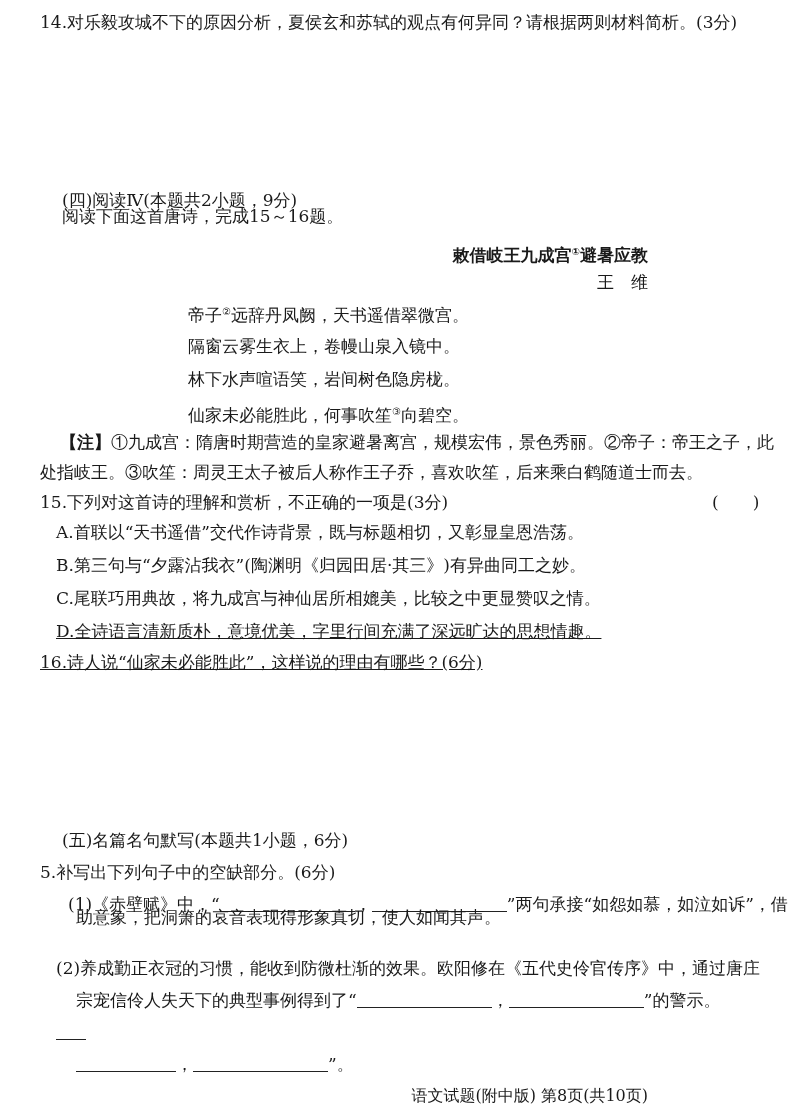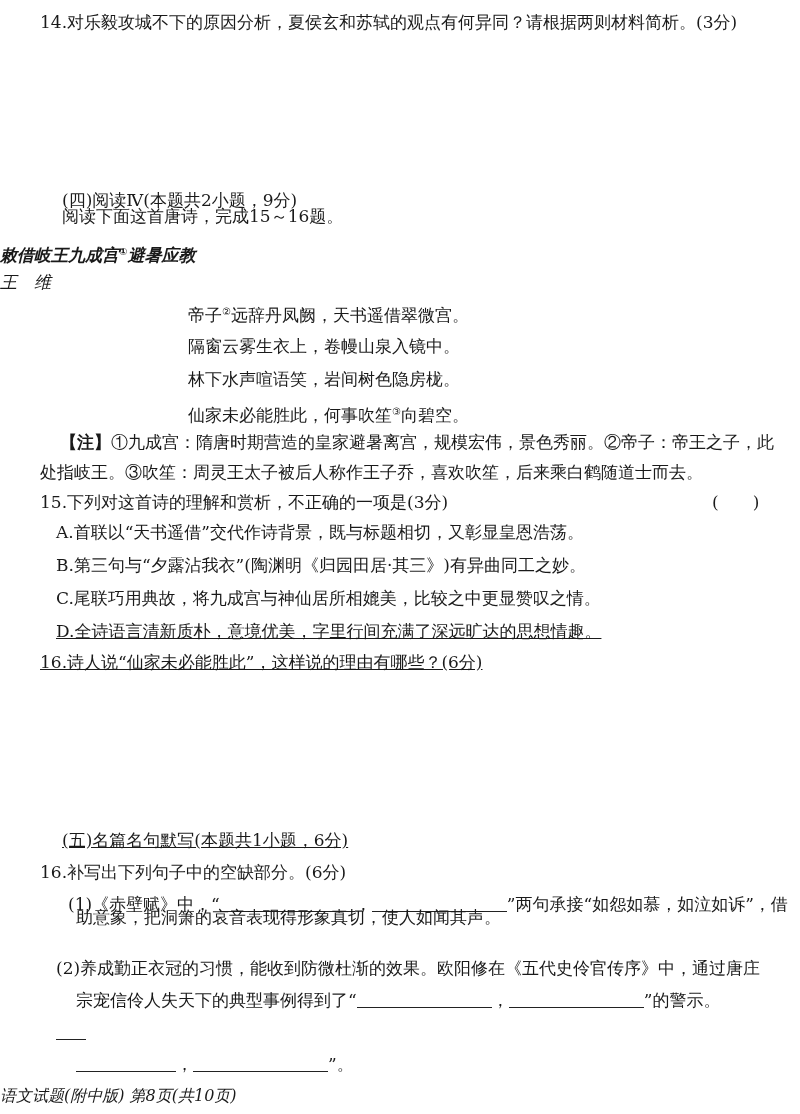--- a/index.html
+++ b/index.html
@@ -3,21 +3,21 @@
 <meta charset="utf-8">
 <style>
   html, body { margin: 0; padding: 0; background: #ffffff; }
   body {
     width: 800px; height: 1114px; position: relative; overflow: hidden;
     font-family: "DejaVu Serif", "Liberation Serif", serif;
     color: #1a1a1a; font-size: 17px;
   }
   .line { position: absolute; white-space: nowrap; line-height: 24px; }
   .bold { font-weight: bold; font-family: "DejaVu Sans", "Liberation Sans", sans-serif; }
-  .center { left: 0; width: 648px; text-align: left; font-style: italic; }
+  .center { left: 0; width: 648px; text-align: right; }
   sup { font-size: 10px; vertical-align: 6px; }
   .blank { display: inline-block; border-bottom: 1px solid #222; height: 16px; vertical-align: -2px; }
   .w135 { width: 135px; }
   .w30 { width: 30px; }
   .w100 { width: 100px; }
 </style>
 </head>
 <body>
 
 <div class="line" style="left:40px; top:10px;">14.对乐毅攻城不下的原因分析，夏侯玄和苏轼的观点有何异同？请根据两则材料简析。(3分)</div>
@@ -47,22 +47,22 @@
 <div class="line" style="left:40px; top:490px;">15.下列对这首诗的理解和赏析，不正确的一项是(3分)</div>
 <div class="line" style="left:712px; top:490px;">(　　)</div>
 
 <div class="line" style="left:56px; top:520px;">A.首联以“天书遥借”交代作诗背景，既与标题相切，又彰显皇恩浩荡。</div>
 <div class="line" style="left:56px; top:553px;">B.第三句与“夕露沾我衣”(陶渊明《归园田居·其三》)有异曲同工之妙。</div>
 <div class="line" style="left:56px; top:586px;">C.尾联巧用典故，将九成宫与神仙居所相媲美，比较之中更显赞叹之情。</div>
 <div class="line" style="left:56px; top:619px;text-decoration:underline;">D.全诗语言清新质朴，意境优美，字里行间充满了深远旷达的思想情趣。</div>
 
 <div class="line" style="left:40px; top:650px;text-decoration:underline;">16.诗人说“仙家未必能胜此”，这样说的理由有哪些？(6分)</div>
 
-<div class="line" style="left:62px; top:828px;text-decoration:underline;">(五)名篇名句默写(本题共1小题，6分)</div>
-<div class="line" style="left:40px; top:860px;">16.补写出下列句子中的空缺部分。(6分)</div>
+<div class="line" style="left:62px; top:828px;">(五)名篇名句默写(本题共1小题，6分)</div>
+<div class="line" style="left:40px; top:860px;">5.补写出下列句子中的空缺部分。(6分)</div>
 
 <div class="line" style="left:68px; top:892px;">
   <span>(1)《赤壁赋》中，“</span><span class="blank w135"></span><span>，</span><span class="blank w135"></span><span>”两句承接“如怨如慕，如泣如诉”，借</span>
 </div>
 <div class="line" style="left:76px; top:905px;">助意象，把洞箫的哀音表现得形象真切，使人如闻其声。</div>
 
 <div class="line" style="left:56px; top:956px;">(2)养成勤正衣冠的习惯，能收到防微杜渐的效果。欧阳修在《五代史伶官传序》中，通过唐庄</div>
 <div class="line" style="left:76px; top:988px;">
   <span>宗宠信伶人失天下的典型事例得到了“</span><span class="blank w135"></span><span>，</span><span class="blank w135"></span><span>”的警示。</span>
 </div>

